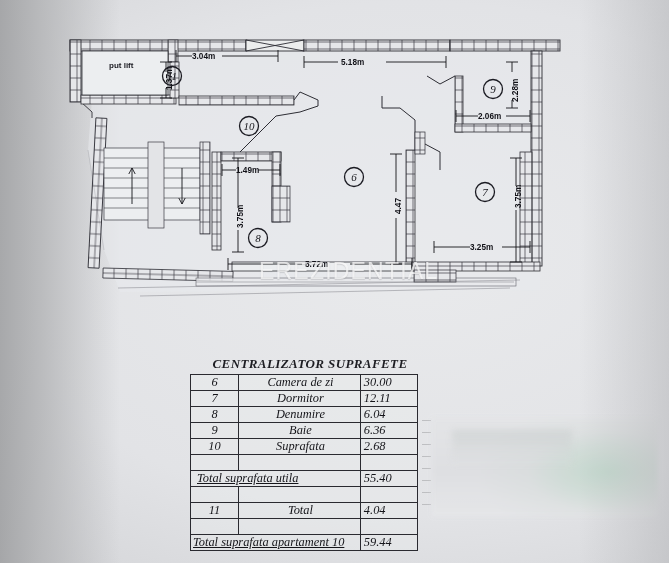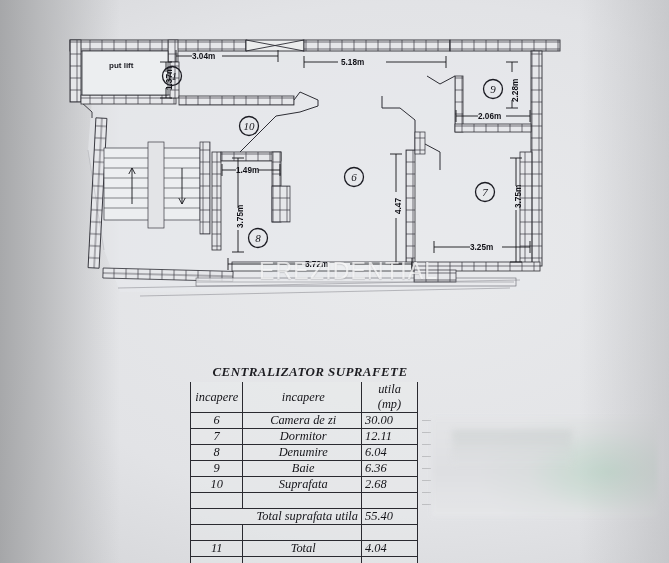--- a/index.html
+++ b/index.html
@@ -25,39 +25,39 @@
     content:"";position:absolute;right:0;top:0;width:90px;height:100%;
     background:linear-gradient(270deg,#b9babd 0%,rgba(215,216,219,0) 100%);
     opacity:.6;
   }
   .plan{position:absolute;left:0;top:0;width:669px;height:340px;}
   .tablewrap{position:absolute;left:190px;top:348px;width:234px;}
 
   
   .tbl-title{
     font-style:italic;font-weight:bold;font-size:13px;color:#1d1d22;
-    text-align:center;letter-spacing:.4px;margin:16px 0 2px 6px;
+    text-align:center;letter-spacing:.4px;margin:8px 0 2px 6px;
   }
   table.areas{
     border-collapse:collapse;width:228px;
     font-style:italic;font-size:12.4px;color:#15151a;
     background:rgba(236,237,239,.35);
   }
   table.areas td,table.areas th{
     border:1px solid #2a2a30;
     padding:0 3px;height:15px;line-height:15px;font-weight:normal;
   }
   .c-num{width:46px;text-align:center;}
   .c-name{width:124px;text-align:center;padding-left:5px!important;}
   .c-val{width:54px;text-align:left;}
   .hdr td{height:16px;line-height:16px;text-align:center;padding:0 2px;}
   .hdr-b td{border-top:none!important;}
   .spacer td{height:11px;}
   .total td{font-style:italic;}
-  .span2{text-align:right;padding-left:6px!important;}
+  .span2{text-align:left;padding-left:6px!important;text-decoration:underline;}
 
   
   .watermark{
     position:absolute;left:259px;top:258px;
     font-family:"Liberation Sans",sans-serif;
     font-size:23px;letter-spacing:1.2px;
     color:rgba(255,255,255,.72);
     text-shadow:0 1px 1px rgba(120,120,125,.25);
     pointer-events:none;white-space:nowrap;
   }
@@ -229,25 +229,20 @@
       <path d="M88,150 L104,250" opacity=".5"></path>
     </g>
   </svg>
 
   <div class="watermark">EREZIDENTIAL</div>
 
   <div class="tablewrap">
     <div class="tbl-title">CENTRALIZATOR SUPRAFETE</div>
     <table class="areas">
       <tbody>
-        <tr class="hdr hdr-b">
-          <td class="c-num">incapere</td>
-          <td class="c-name" style="text-align:center">incapere</td>
-          <td class="c-val">utila (mp)</td>
-        </tr>
 
         <tr>
           <td class="c-num">6</td>
           <td class="c-name">Camera de zi</td>
           <td class="c-val">30.00</td>
         </tr>
         <tr>
           <td class="c-num">7</td>
           <td class="c-name">Dormitor</td>
           <td class="c-val">12.11</td>

